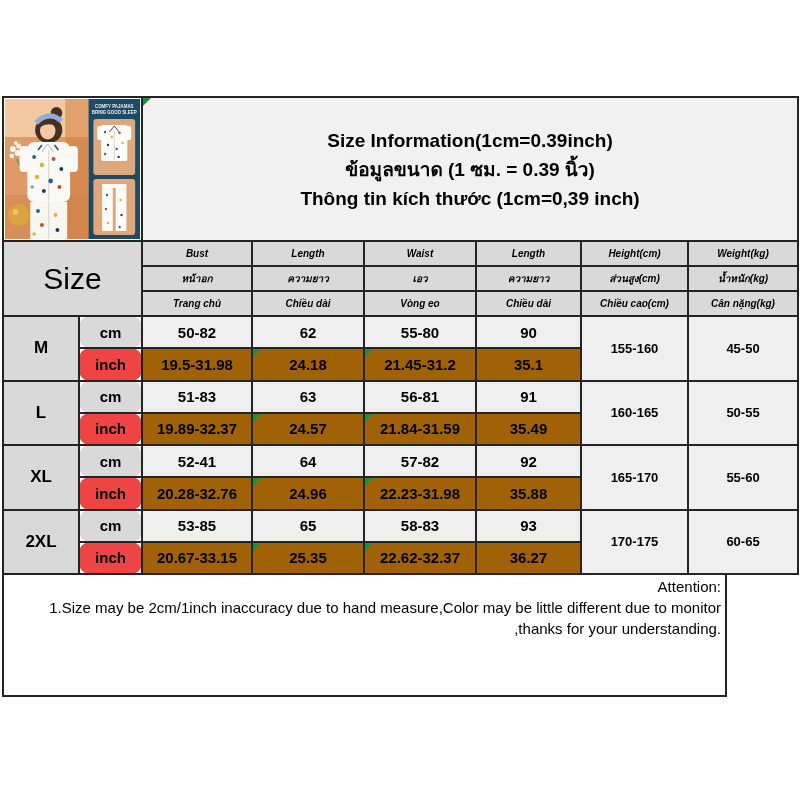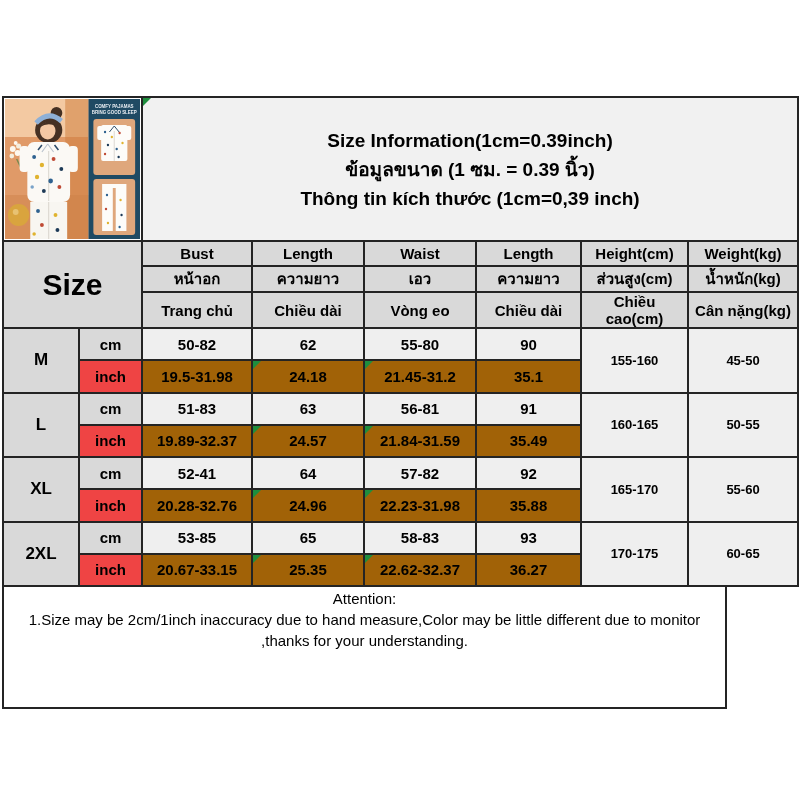--- a/index.html
+++ b/index.html
@@ -25,38 +25,38 @@
     text-align:center;vertical-align:middle;padding:0 1px;overflow:hidden;
   }
   tr.r-top{height:144px;}
   tr.r-head{height:25px;}
   tr.r-data{height:32.25px;}
   td.img-cell{padding:0;background:#fff;}
   td.img-cell svg{display:block;width:100%;height:140px;}
   td.title-cell{
     background:var(--title-gray);font-weight:700;font-size:19px;line-height:29px;
   }
-  td.hd{background:var(--header-gray);font-weight:700;font-size:15px;}
-  td.size-cell{background:var(--header-gray);font-weight:700;font-size:30px;margin-left:12px;}
+  td.hd{background:var(--header-gray);font-weight:700;font-size:10px;font-style:italic;}
+  td.size-cell{background:var(--header-gray);font-weight:400;font-size:30px;margin-left:12px;}
   td.size-label{background:var(--header-gray);font-weight:700;font-size:17px;}
-  td.unit{font-weight:700;font-size:15px;}
+  td.unit{font-weight:700;font-size:15px;border-radius:11px;}
   td.unit-cm{background:var(--header-gray);}
   td.unit-inch{background:#ef4444;}
   td.c-cm{background:var(--row-gray);font-weight:700;font-size:15px;}
   td.c-span{background:var(--row-gray);font-weight:700;font-size:13px;}
   td.c-inch{background:#a16207;font-weight:700;font-size:15px;}
   .gc{position:relative;}
   .gc::before{
     content:"";position:absolute;top:0;left:0;width:0;height:0;
     border-top:8px solid var(--marker-green);border-right:8px solid transparent;
   }
   .attention{
     border:2px solid var(--border-dark);border-top:none;
     height:122px;padding:1px 4px;font-size:15px;line-height:21px;
-    font-weight:400;background:#fff;text-align:center;
+    font-weight:400;background:#fff;text-align:right;
   }
   svg text{font-family:"Liberation Sans","DejaVu Sans",sans-serif;}
 </style>
 </head>
 <body>
 
 <div class="content">
   <table class="size-table">
     <colgroup>
       <col style="width:76px">

